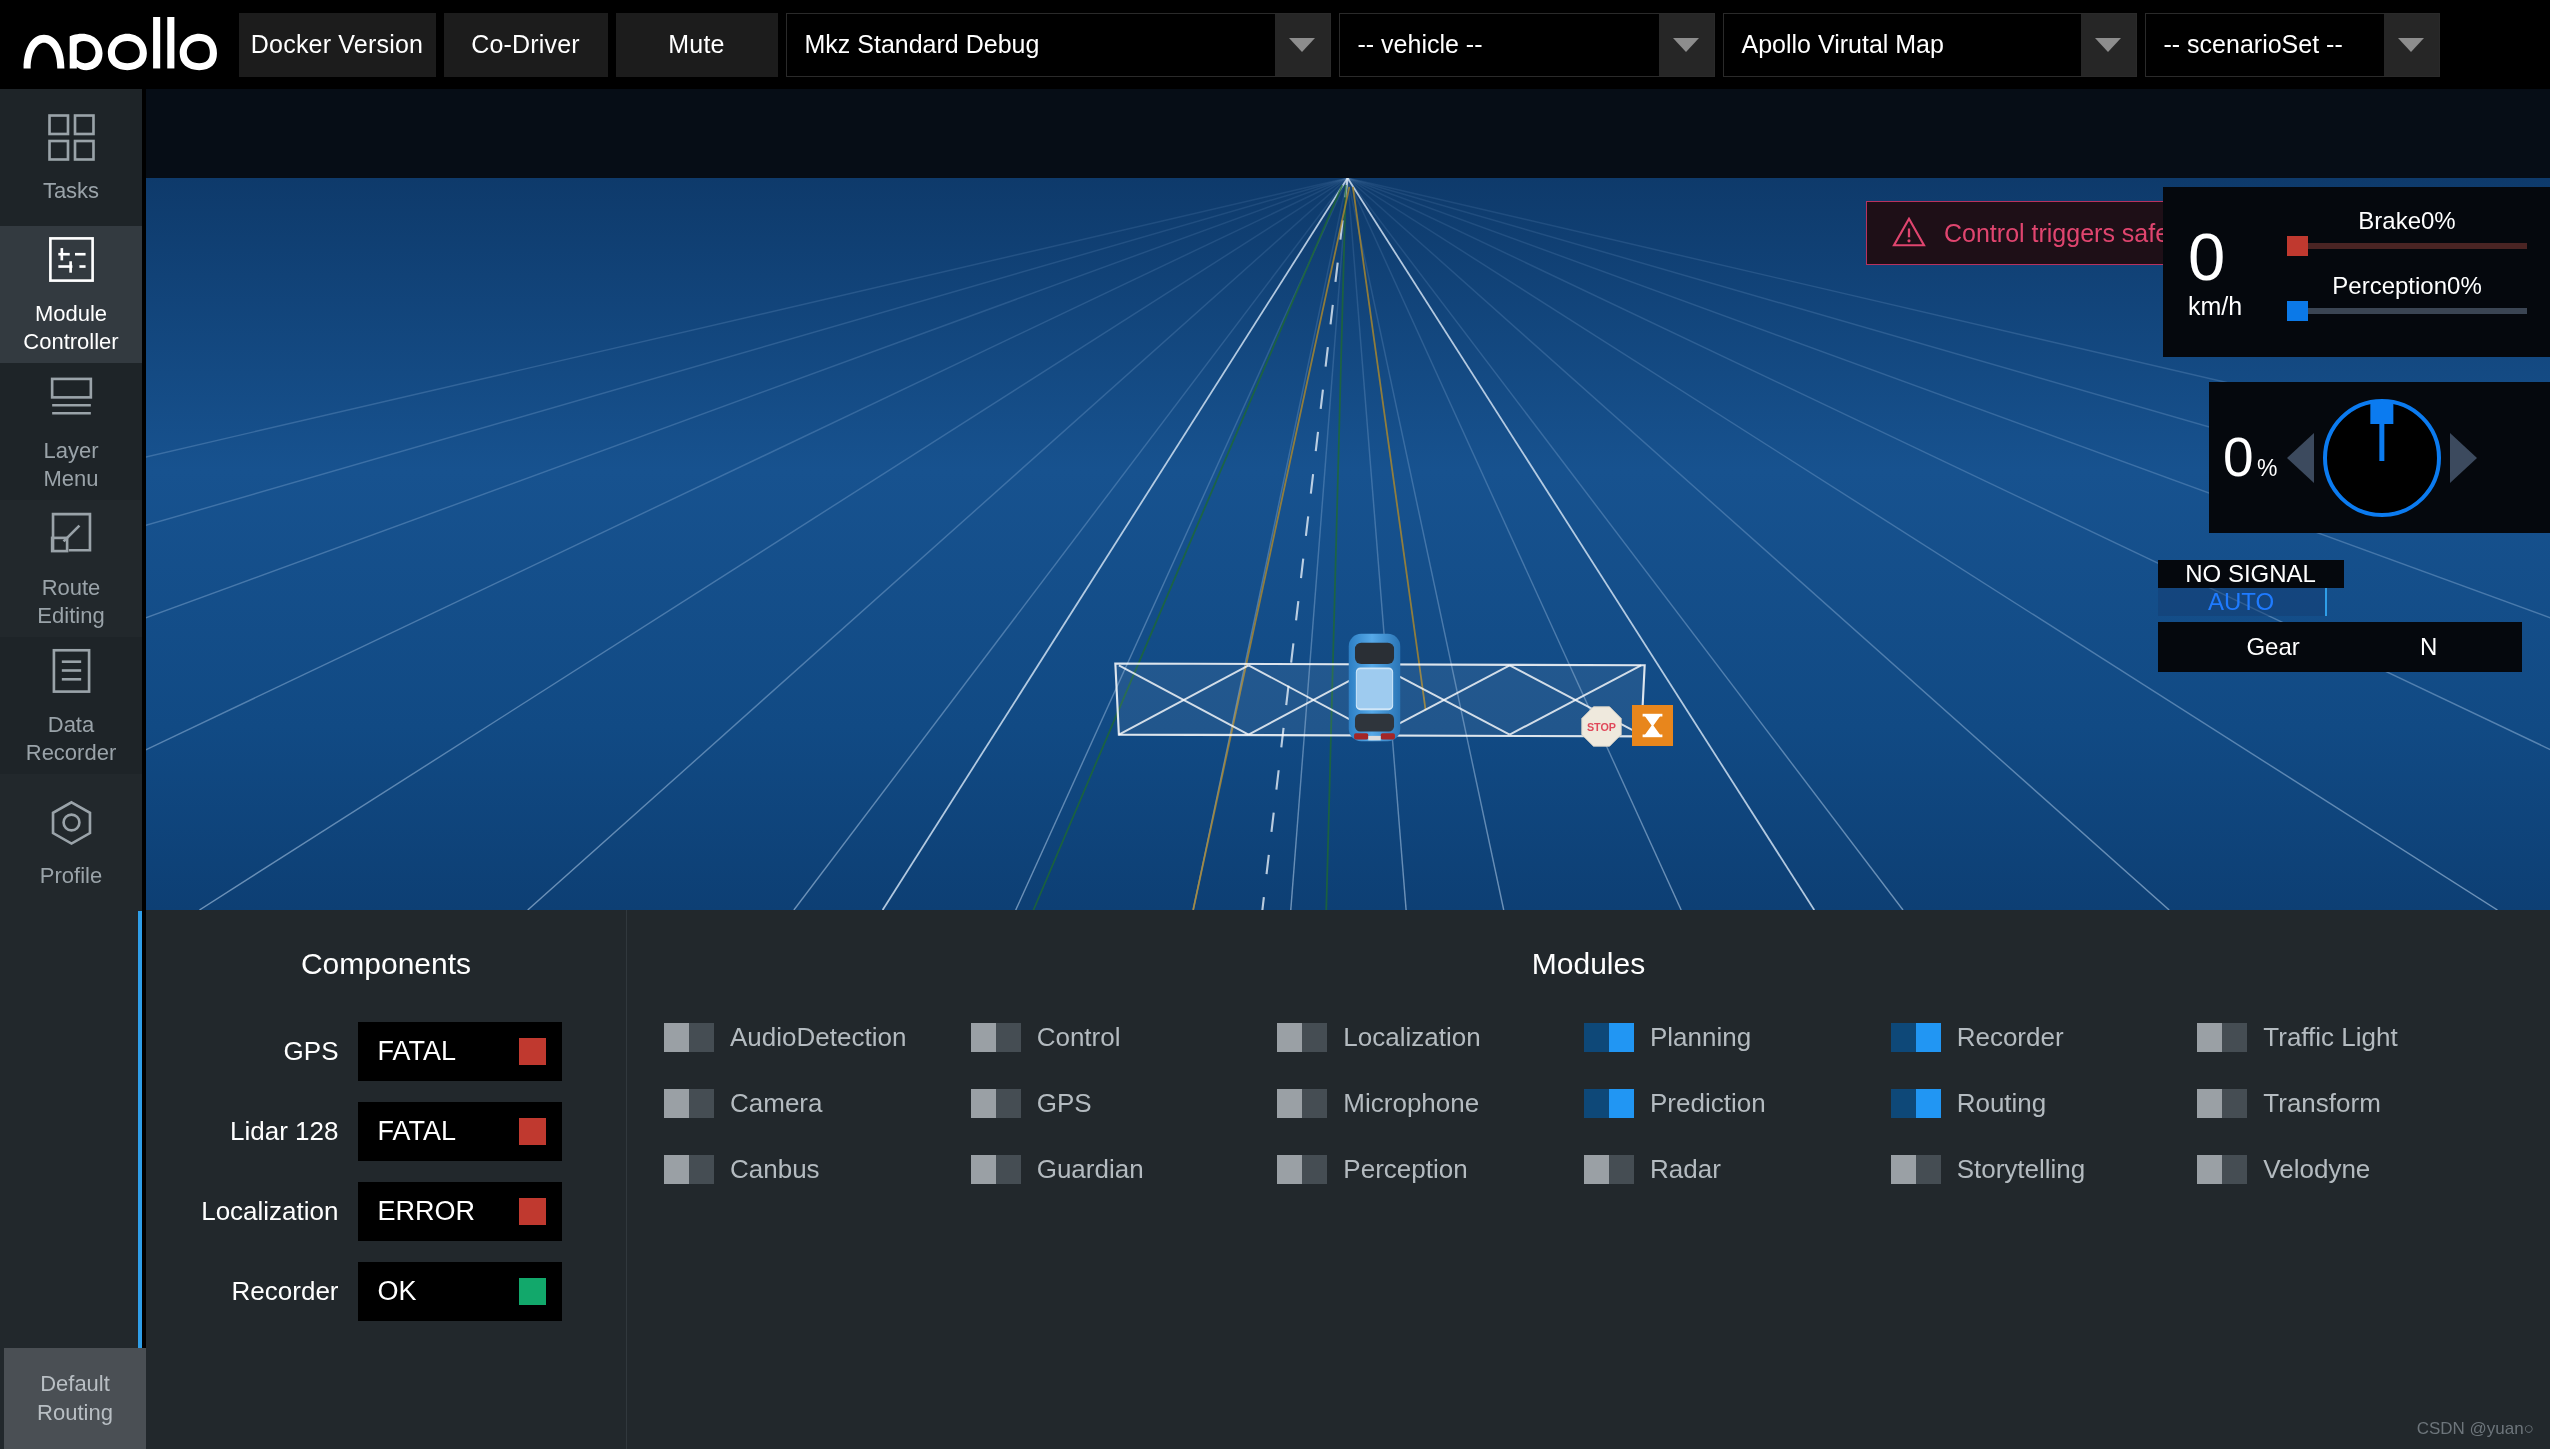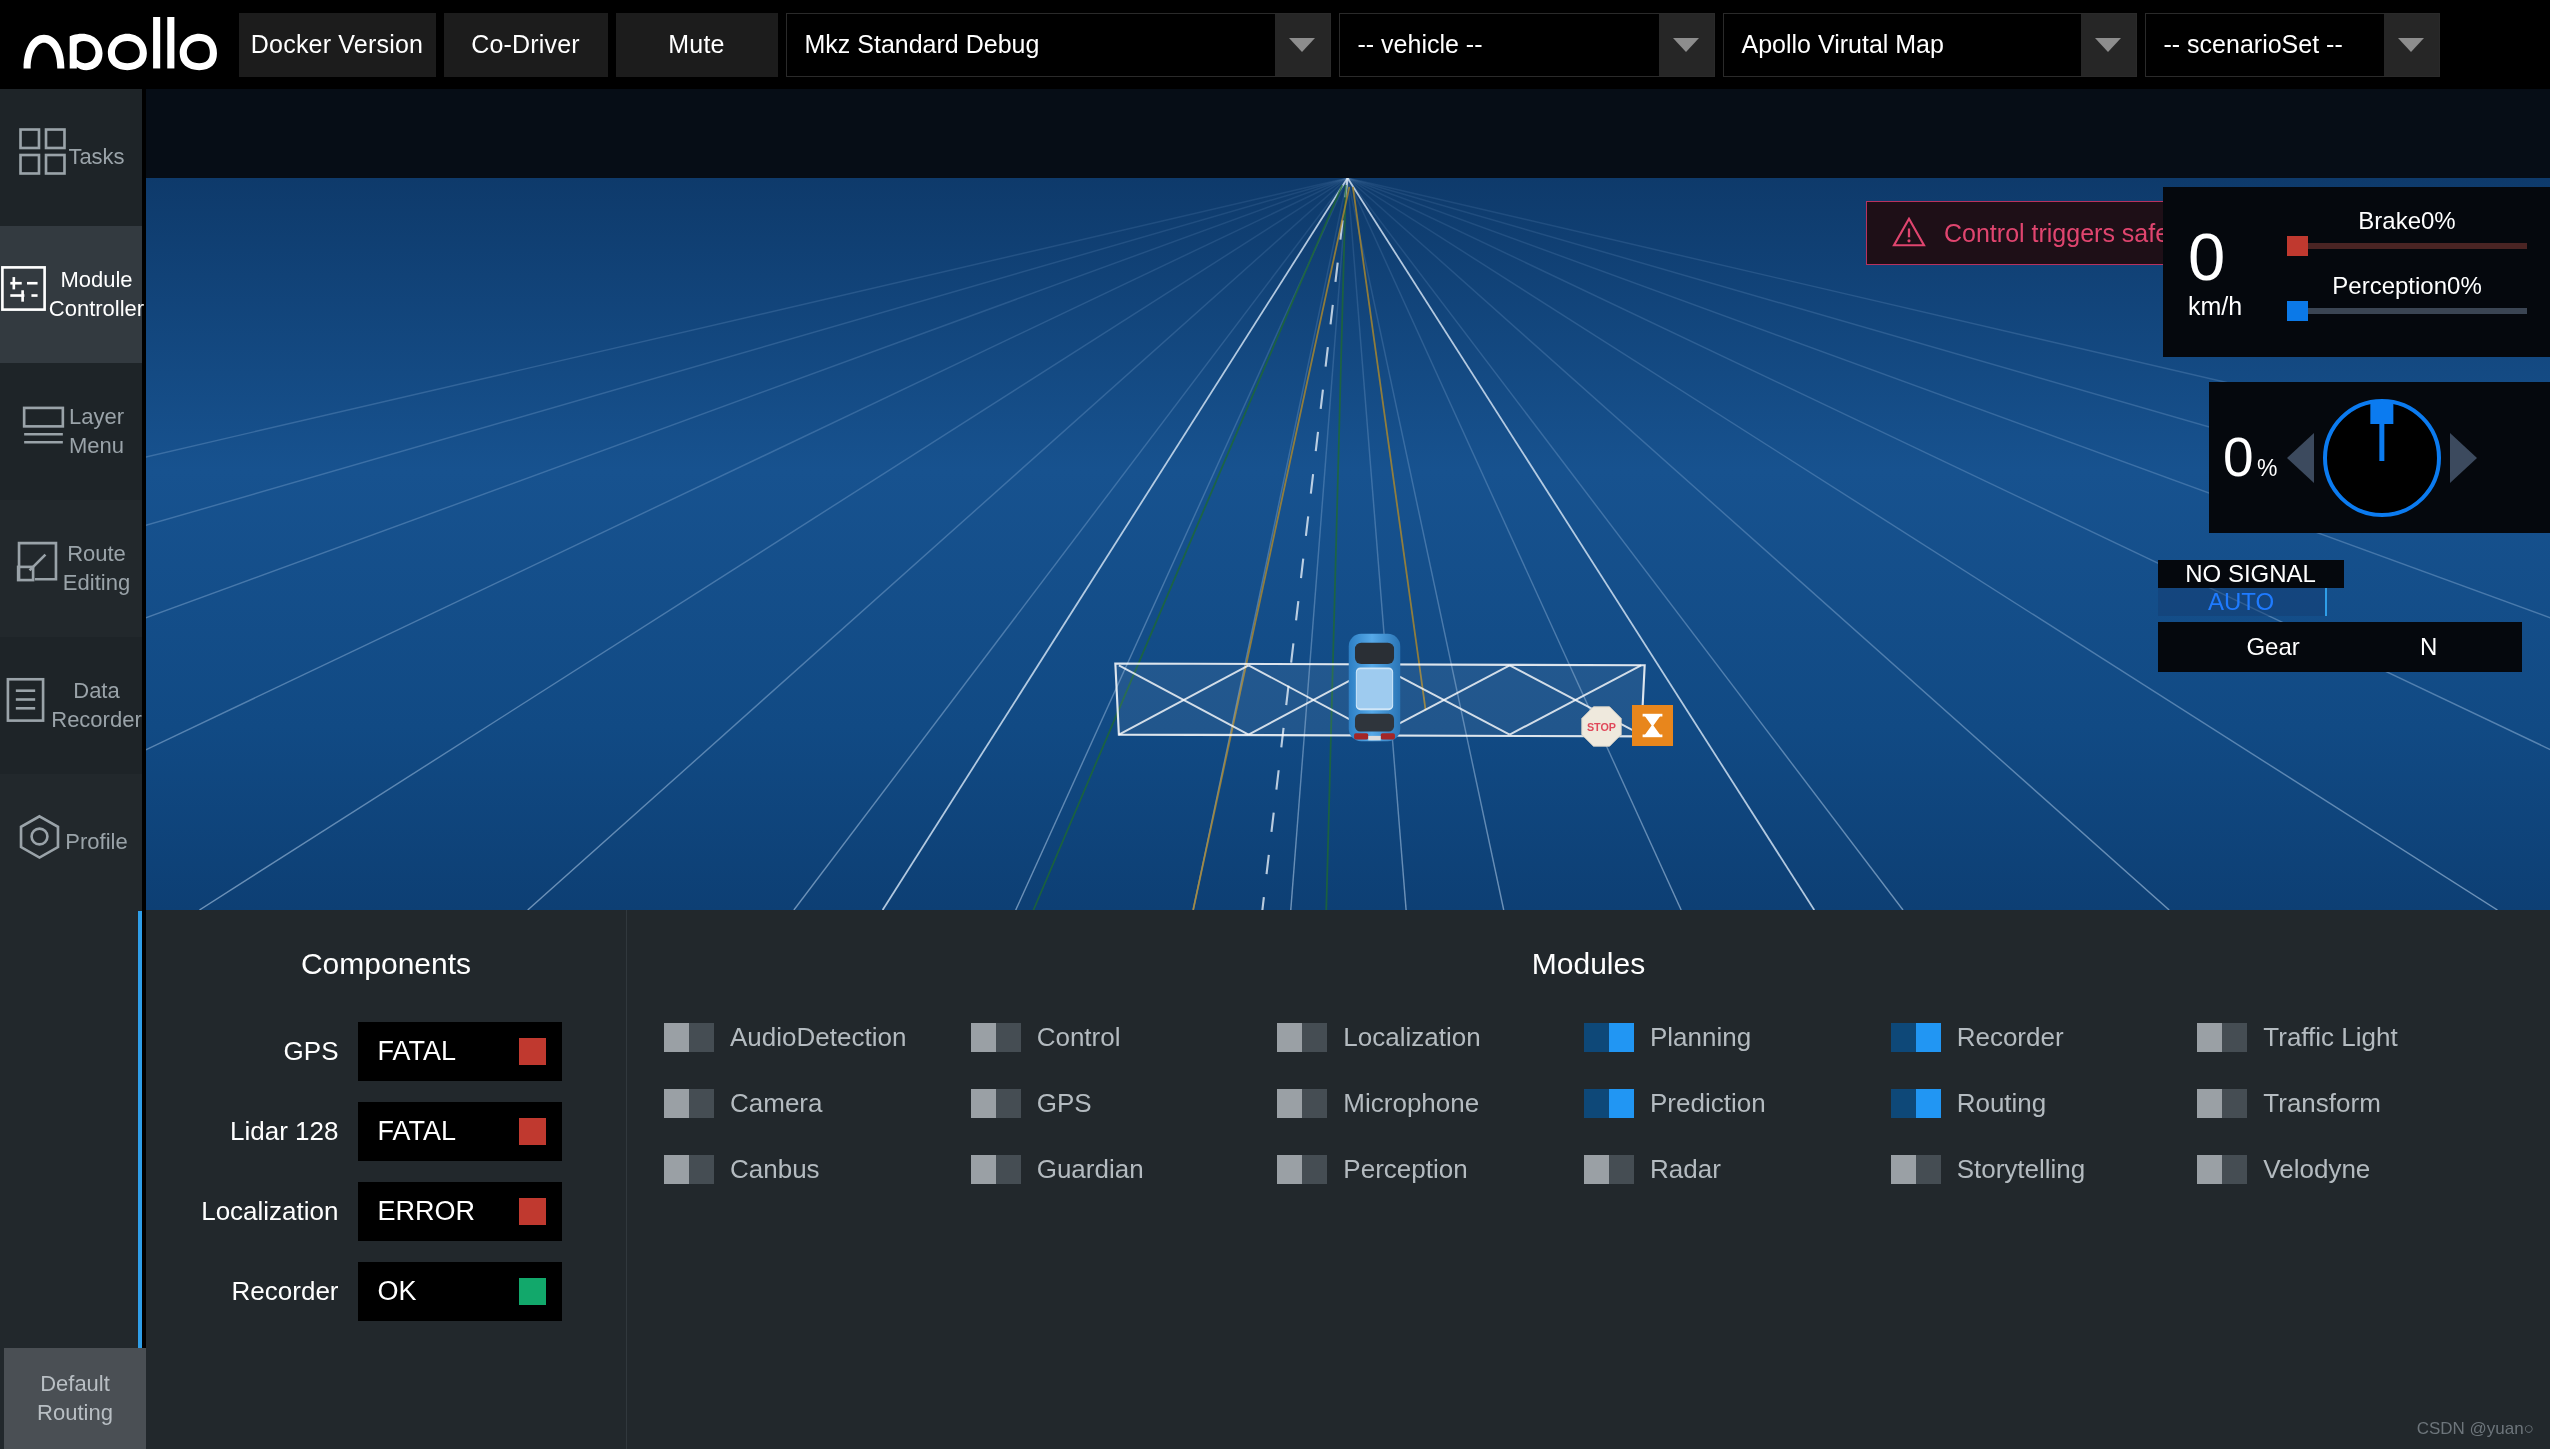--- a/index.html
+++ b/index.html
@@ -48,21 +48,21 @@
   .hsel.s2 { width: 376px; }
   .hsel.s3 { width: 414px; }
   .hsel.s4 { width: 295px; }
 
   
   .sidebar {
     position: absolute; left: 0; top: 89px; width: 142px; height: 1361px;
     background: #22282c; border-right: 4.4px solid #2f9ee8;
   }
   .side-item {
-    width: 142px; height: 137px; display: flex; flex-direction: row;
+    width: 142px; height: 137px; display: flex; flex-direction: column;
     align-items: center; justify-content: center; cursor: pointer;
     color: #9aa3a9; font-size: 22px; line-height: 1.3; text-align: center;
     background: #22282c;
   }
   .side-item:nth-child(odd) { background: #1e2428; }
   .side-item.active { background: #333a40; color: #ffffff; }
   .side-item .sicon { height: 55px; margin-bottom: 12.4px; display:flex; align-items:center; justify-content:center; }
   .side-item.active .sicon svg * { stroke: #ffffff !important; }
   .side-footer {
     position: absolute; bottom: 0; left: 4px; width: 142px; height: 102px;

